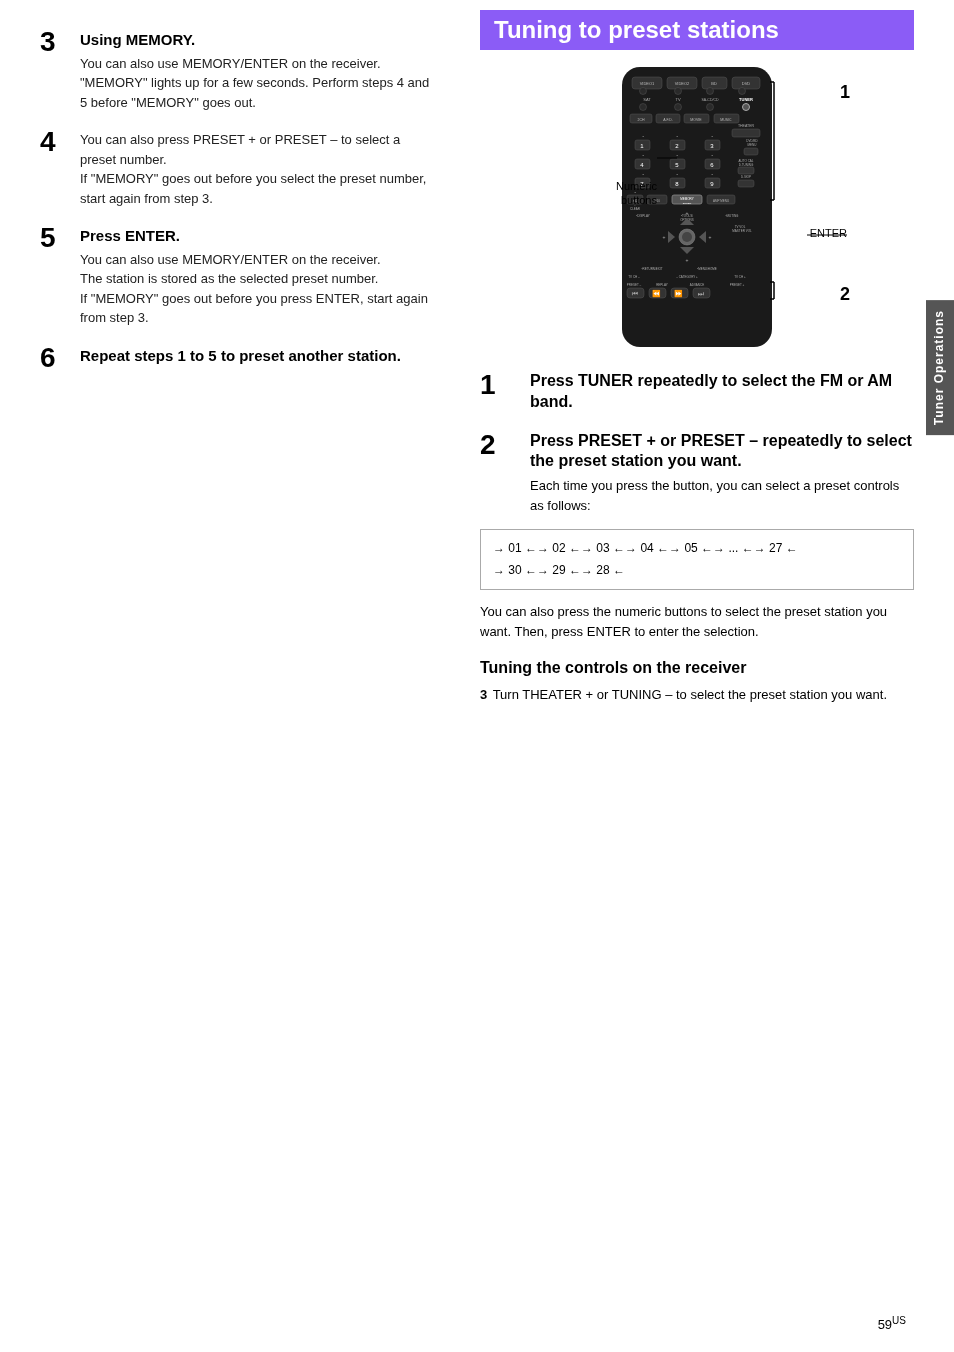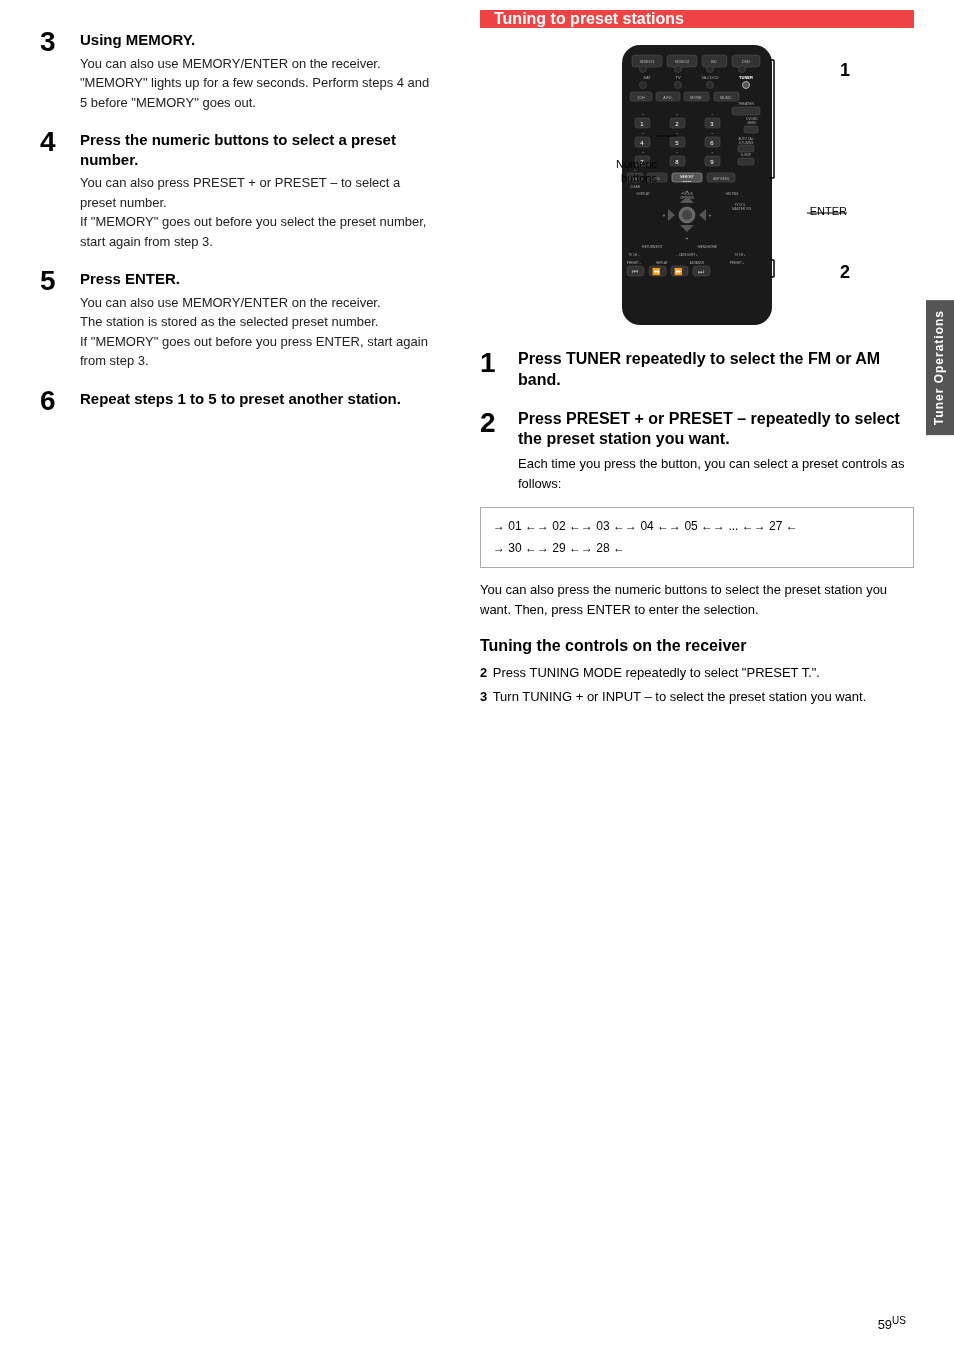--- a/index.html
+++ b/index.html
@@ -68,25 +68,25 @@
       margin-bottom: 4px;
       line-height: 1.3;
     }
     .step-body {
       font-size: 13px;
       line-height: 1.5;
       color: #222;
     }
     
     .section-header {
-      background: #ef4444;
+      background: #8b5cf6;
       color: #fff;
-      font-size: 16px;
-      font-weight: bold;
-      padding: 0 14px;
+      font-size: 24px;
+      font-weight: bold;
+      padding: 6px 14px;
       margin-bottom: 12px;
     }
     
     .remote-container {
       display: flex;
       justify-content: center;
       margin: 10px 0 16px 0;
       position: relative;
     }
     
@@ -95,21 +95,21 @@
       align-items: flex-start;
       margin-bottom: 14px;
     }
     .right-step-num {
       font-size: 28px;
       font-weight: bold;
       min-width: 30px;
       line-height: 1;
       margin-right: 8px;
     }
-    .right-step-content { flex: 1; }
+    .right-step-content { flex: 1; margin-left: 12px; }
     .right-step-title {
       font-size: 16px;
       font-weight: bold;
       line-height: 1.3;
       margin-bottom: 4px;
     }
     .right-step-body {
       font-size: 13px;
       line-height: 1.5;
     }
@@ -165,21 +165,20 @@
         <div class="step-body">
           You can also use MEMORY/ENTER on the receiver.<br>
           "MEMORY" lights up for a few seconds. Perform steps 4 and 5 before "MEMORY" goes out.
         </div>
       </div>
     </div>
 
     <div class="step">
       <div class="step-num">4</div>
       <div class="step-content">
-        <div class="step-title">Press the numeric buttons to select a preset number.</div>
         <div class="step-body">
           You can also press PRESET + or PRESET – to select a preset number.<br>
           If "MEMORY" goes out before you select the preset number, start again from step 3.
         </div>
       </div>
     </div>
 
     <div class="step">
       <div class="step-num">5</div>
       <div class="step-content">
@@ -415,26 +414,22 @@
     <div class="preset-diagram">
       <div>→ 01 ←→ 02 ←→ 03 ←→ 04 ←→ 05 ←→ ... ←→ 27 ←</div>
       <div>→ 30 ←→ 29 ←→ 28 ←</div>
     </div>
 
     <div style="font-size:13px; line-height:1.5; margin-bottom:16px;">You can also press the numeric buttons to select the preset station you want. Then, press ENTER to enter the selection.</div>
 
     <div class="sub-section-title">Tuning the controls on the receiver</div>
     <ol class="numbered-list">
       <li>
-        <span class="li-num">2</span>
-        <span>Press TUNING MODE repeatedly to select "PRESET T.".</span>
-      </li>
-      <li>
         <span class="li-num">3</span>
-        <span>Turn TUNING + or INPUT – to select the preset station you want.</span>
+        <span>Turn THEATER + or TUNING – to select the preset station you want.</span>
       </li>
     </ol>
 
   </div>
 
   <div class="side-tab">Tuner Operations</div>
 
   <div class="page-num">
     <span>59</span><sup>US</sup>
   </div>

